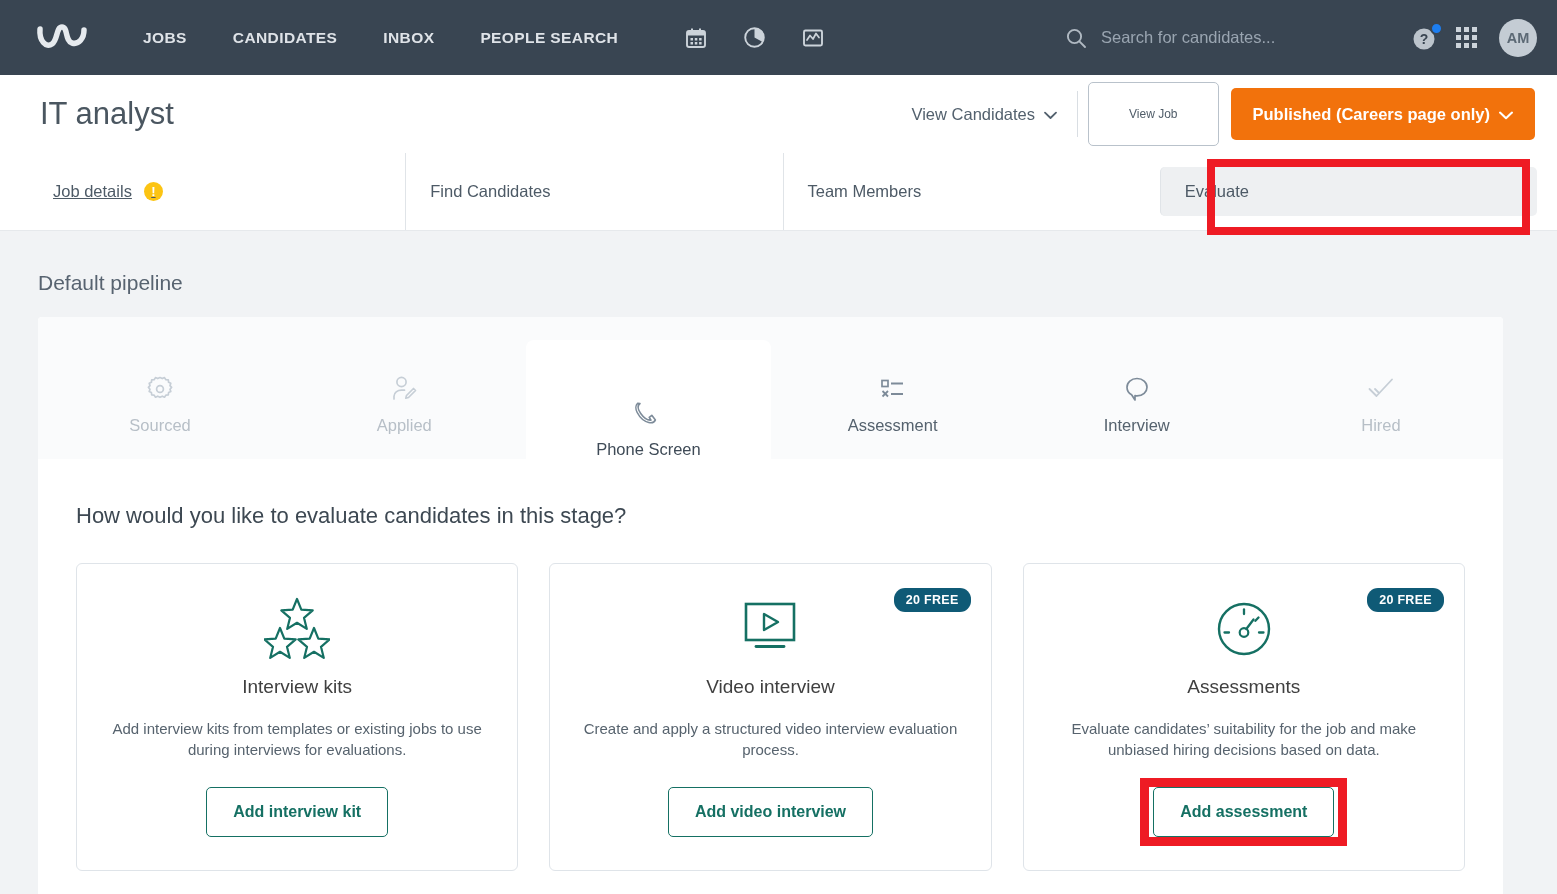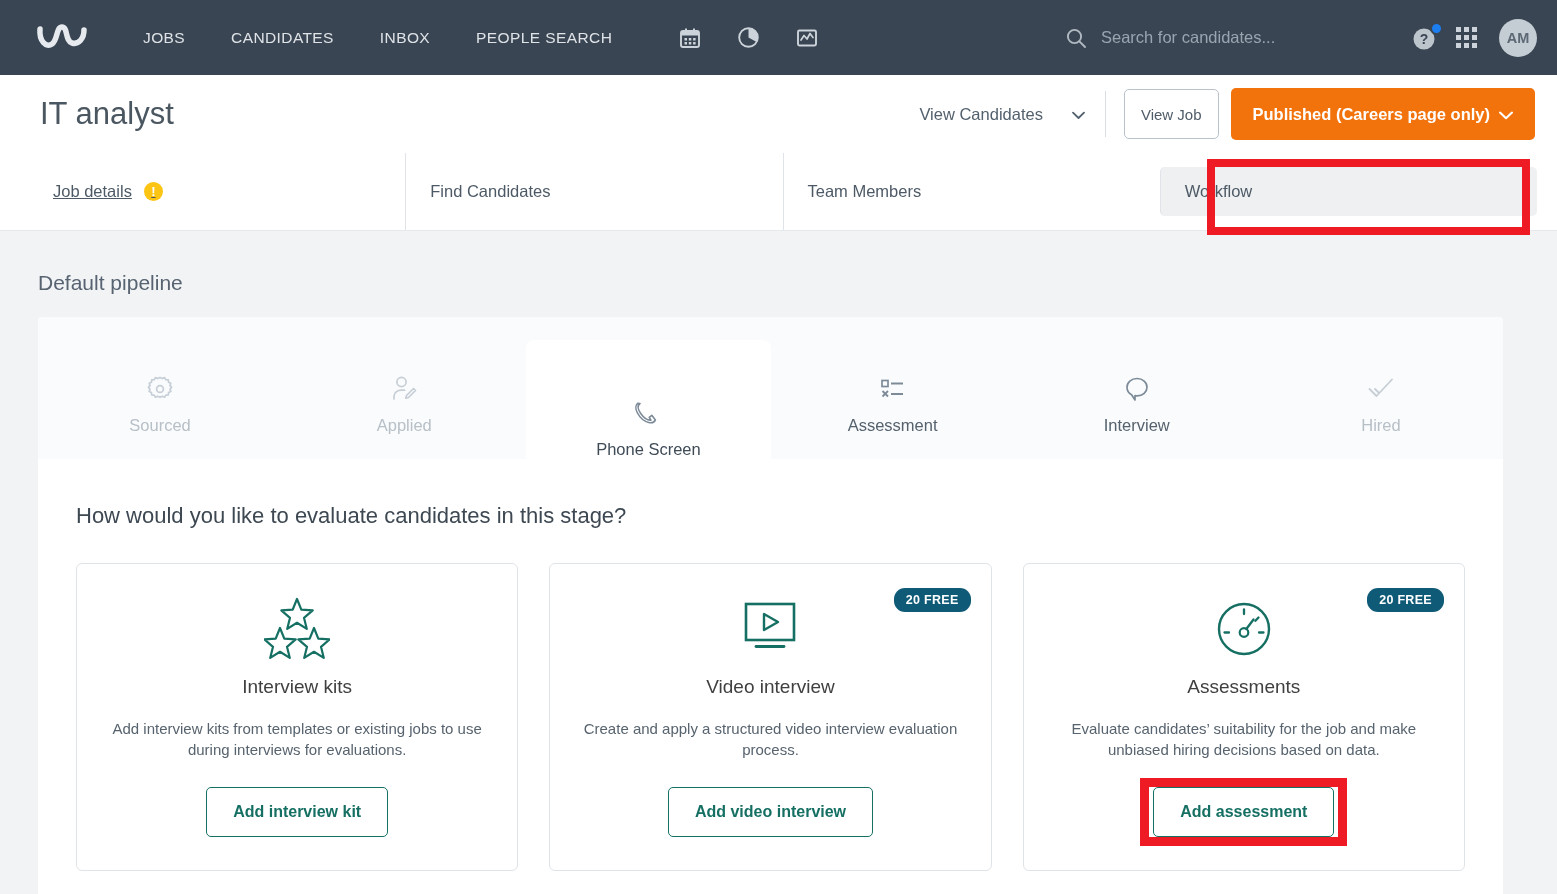--- a/index.html
+++ b/index.html
@@ -17,21 +17,21 @@
     display: flex;
     align-items: center;
     padding: 0 24px 0 30px;
     position: relative;
   }
   .logo { width: 66px; height: 46px; display: flex; align-items: center; justify-content: center; }
   .nav-links { display: flex; align-items: center; margin-left: 24px; }
   .nav-link {
     color: #dfe3e8;
     font-size: 15.5px;
-    font-weight: normal;
+    font-weight: bold;
     letter-spacing: 0.4px;
     padding: 0 23px;
     text-decoration: none;
     white-space: nowrap;
     cursor: pointer;
   }
   .nav-icons { display: flex; align-items: center; margin-left: 26px; }
   .nav-icon { padding: 0 18px; display: flex; align-items: center; cursor: pointer; }
 
   .search-wrap {
@@ -66,27 +66,27 @@
   .titlebar {
     background: #fff; height: 78px;
     display: flex; align-items: center;
     padding: 0 22px 0 40px;
     position: relative;
   }
   .page-title { font-size: 31px; color: #4a5660; font-weight: normal; }
   .title-actions { margin-left: auto; display: flex; align-items: center; }
   .view-candidates {
     color: #53616e; font-size: 16.5px; display: flex; align-items: center;
-    padding-right: 20px; margin-right: 18px; cursor: pointer;
-    border-right: 1px solid #d9dee3; height: 46px; line-height: 46px; gap: 20px;
+    padding-right: 20px; margin-right: 10px; cursor: pointer;
+    border-right: 1px solid #d9dee3; height: 46px; line-height: 46px;
   }
   .caret { margin-left: 9px; display: inline-block; }
   .btn-viewjob {
     border: 1px solid #b9c2cb; background: #fff; color: #4f5c68;
-    font-size: 15px; border-radius: 5px; padding: 0 16px; height: 50px;
+    font-size: 12px; border-radius: 5px; padding: 0 40px; height: 64px;
     font-family: "Liberation Sans", sans-serif; cursor: pointer;
   }
   .btn-published {
     background: #f2720c; color: #fff; border: none;
     font-size: 16.5px; font-weight: bold; border-radius: 5px;
     padding: 0 22px; height: 52px; margin-left: 12px;
     display: flex; align-items: center; cursor: pointer;
     font-family: "Liberation Sans", sans-serif;
   }
 
@@ -289,21 +289,21 @@
     <span>Job details</span>
     <span class="warn-badge">!</span>
   </div>
   <div class="tab">
     <span>Find Candidates</span>
   </div>
   <div class="tab">
     <span>Team Members</span>
   </div>
   <div class="tab selected">
-    <span>Workflow</span>
+    <span>Evaluate</span>
   </div>
   <div class="hl-tab"></div>
 </div>
 
 <div class="content">
   <div class="pipeline-head">
     <div class="pipeline-title">Default pipeline</div>
   </div>
 
   <div class="panel">

